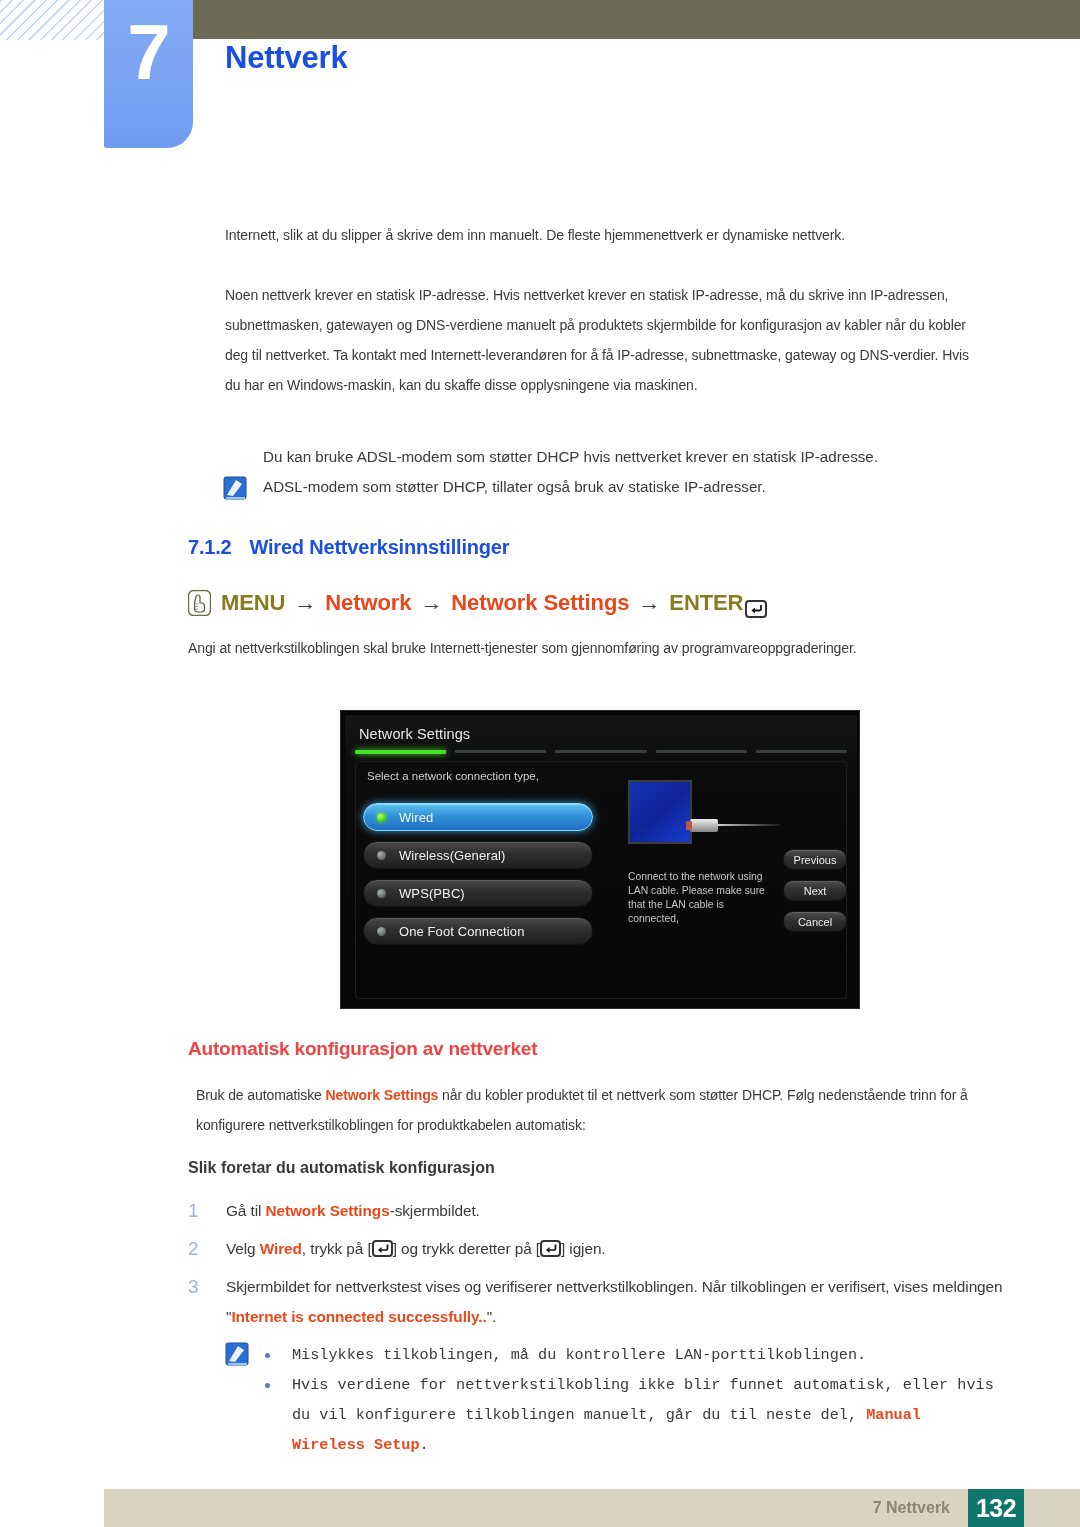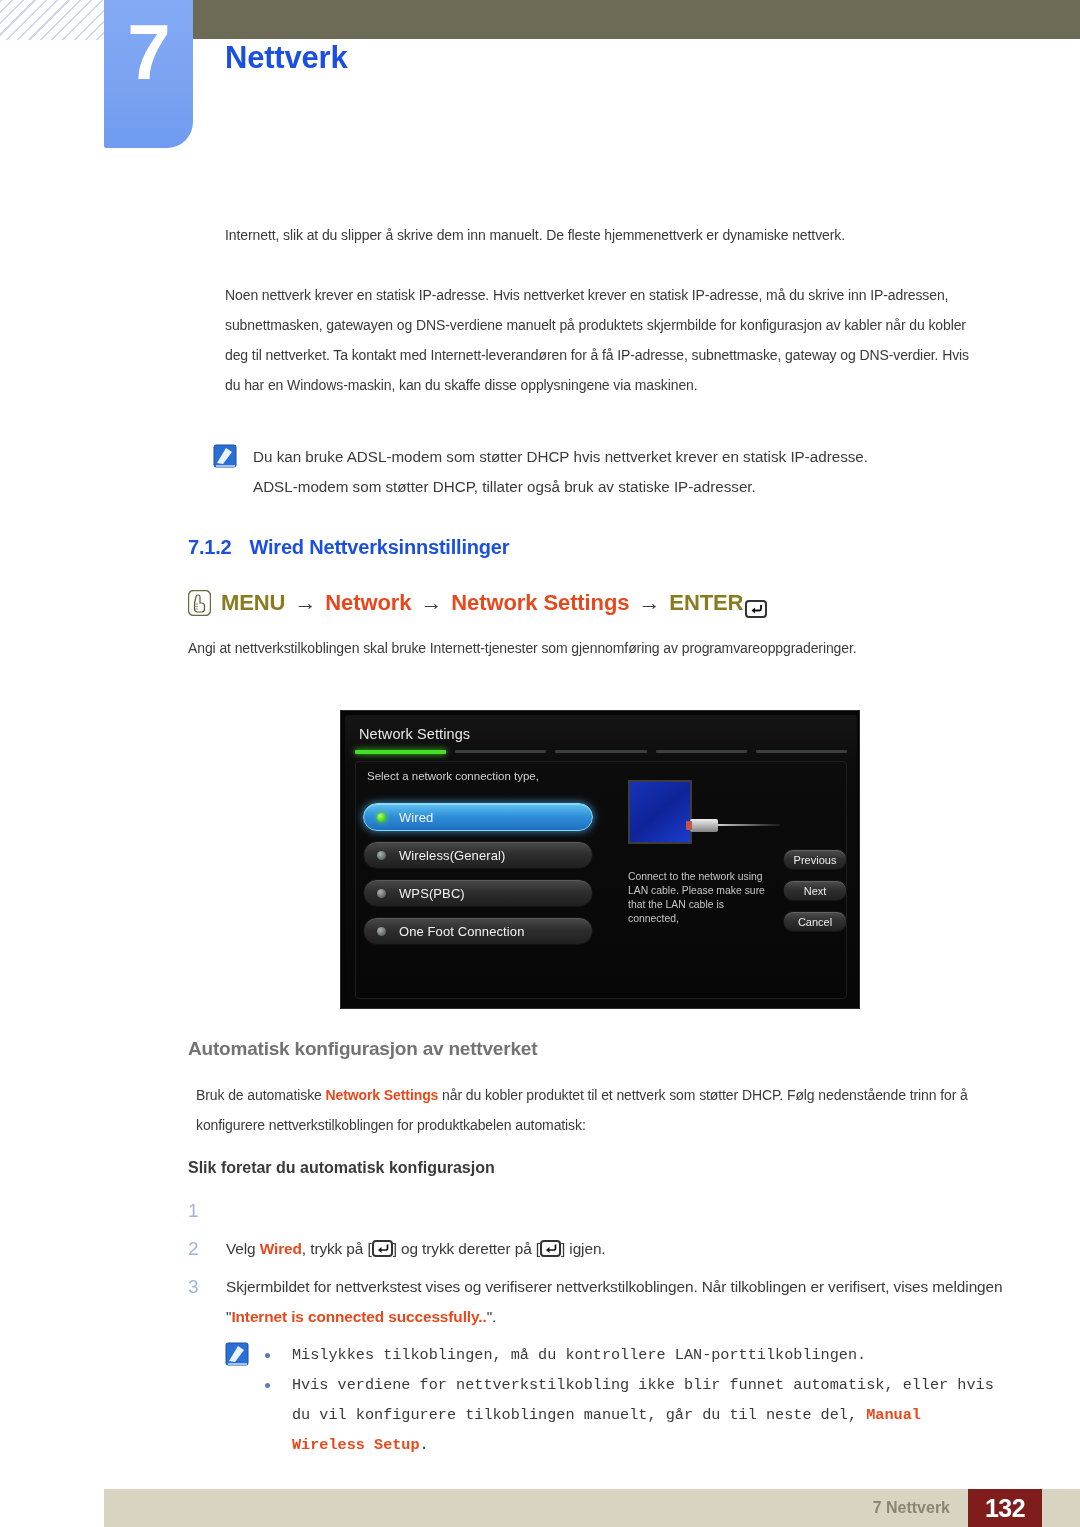--- a/index.html
+++ b/index.html
@@ -108,21 +108,21 @@
     font-weight: 700;
     color: #1a4fe0;
     letter-spacing: -0.2px;
   }
   .h-sub .num { margin-right: 18px; }
 
   .h-orange {
     position: absolute;
     font-size: 19px;
     font-weight: 700;
-    color: #737373;
+    color: #ef4444;
     letter-spacing: -0.2px;
   }
   .h-bold-dark {
     position: absolute;
     font-size: 16px;
     font-weight: 700;
     color: #3a3a3a;
   }
 
   
@@ -321,22 +321,22 @@
   .footer-label {
     position: absolute;
     right: 130px; top: 1499px;
     font-size: 16px;
     font-weight: 700;
     color: #8c8574;
   }
   .footer-pagebox {
     position: absolute;
     left: 968px; top: 1489px;
-    width: 74px; height: 38px;
-    background: #7f1d1d;
+    width: 56px; height: 38px;
+    background: #0f766e;
     display: flex;
     align-items: center;
     justify-content: center;
   }
   .footer-pagenum {
     font-size: 25px;
     font-weight: 700;
     color: #ffffff;
     letter-spacing: -0.5px;
   }
@@ -350,21 +350,21 @@
   <div class="olive-bar"></div>
   <div class="chapter-badge">
     <div class="chapter-num">7</div>
   </div>
   <div class="chapter-title">Nettverk</div>
 
   <p class="para" style="left:225px; top:220px; width:755px;">Internett, slik at du slipper å skrive dem inn manuelt. De fleste hjemmenettverk er dynamiske nettverk.</p>
 
   <p class="para" style="left:225px; top:280px; width:760px;">Noen nettverk krever en statisk IP-adresse. Hvis nettverket krever en statisk IP-adresse, må du skrive inn IP-adressen, subnettmasken, gatewayen og DNS-verdiene manuelt på produktets skjermbilde for konfigurasjon av kabler når du kobler deg til nettverket. Ta kontakt med Internett-leverandøren for å få IP-adresse, subnettmaske, gateway og DNS-verdier. Hvis du har en Windows-maskin, kan du skaffe disse opplysningene via maskinen.</p>
 
-  <div class="note" style="left:213px; top:442px; width:760px;">
+  <div class="note" style="left:223px; top:442px; width:760px;align-items:flex-end;">
     <span class="note-icon">
       <svg viewBox="0 0 26 26" width="26" height="26">
         <rect x="1" y="1" width="22" height="22" rx="2" fill="#2b6fd4"></rect>
         <rect x="1" y="1" width="22" height="22" rx="2" fill="none" stroke="#1a4fa0" stroke-width="1"></rect>
         <path d="M4 19 L13 4 L19 8 L10 20 Z" fill="#e9f2ff"></path>
         <path d="M4 19 L9 20 L10 20 Z" fill="#b9cfe8"></path>
         <rect x="3" y="21" width="19" height="2" fill="#9ec4ef"></rect>
       </svg>
     </span>
     <div class="note-body">
@@ -458,20 +458,21 @@
   <p class="para" style="left:196px; top:1080px; width:805px;">
     <span>Bruk de automatiske </span><span class="orange">Network Settings</span><span> når du kobler produktet til et nettverk som støtter DHCP. Følg nedenstående trinn for å konfigurere nettverkstilkoblingen for produktkabelen automatisk:</span>
   </p>
 
   <div class="h-bold-dark" style="left:188px; top:1159px;">Slik foretar du automatisk konfigurasjon</div>
 
   <div class="steps">
 
     <div class="step">
       <span class="step-num">1</span>
+      <span class="step-text"><span>Gå til </span><span class="orange">Network Settings</span><span>-skjermbildet.</span></span>
     </div>
 
     <div class="step">
       <span class="step-num">2</span>
       <span class="step-text"><span>Velg </span><span class="orange">Wired</span><span>, trykk på [</span><span class="key-inline"><svg viewBox="0 0 21 17" width="21" height="17">
               <rect x="1" y="1" width="19" height="15" rx="3" fill="#ffffff" stroke="#333333" stroke-width="2"></rect>
               <path d="M15.5 4.5 v4 a1.5 1.5 0 0 1 -1.5 1.5 H8" fill="none" stroke="#111111" stroke-width="1.7"></path>
               <path d="M9.5 7 L6 10 L9.5 13 Z" fill="#111111"></path>
             </svg></span><span>] og trykk deretter på [</span><span class="key-inline"><svg viewBox="0 0 21 17" width="21" height="17">
               <rect x="1" y="1" width="19" height="15" rx="3" fill="#ffffff" stroke="#333333" stroke-width="2"></rect>

